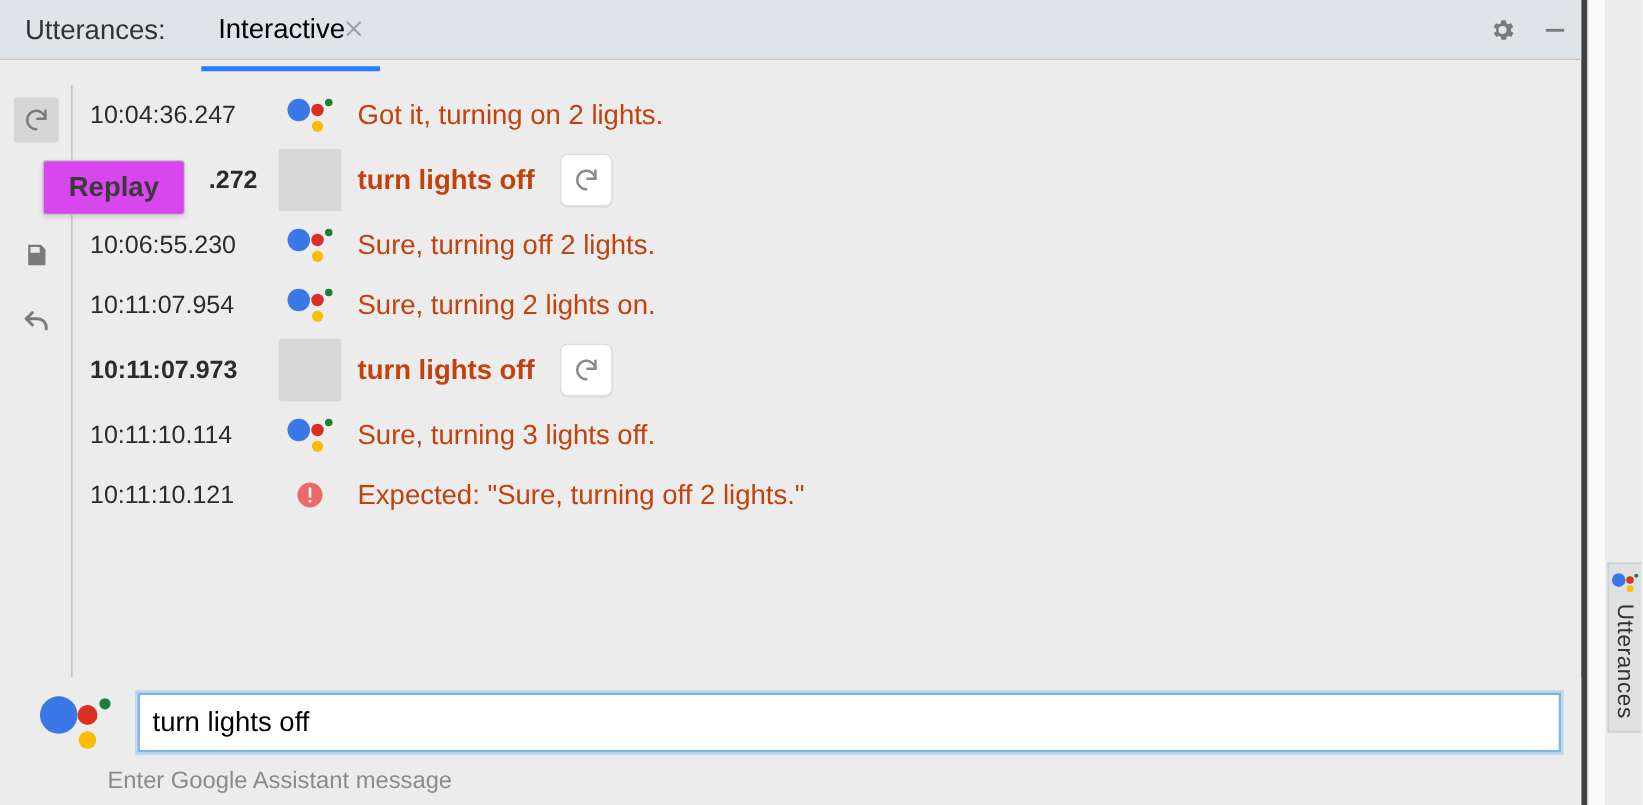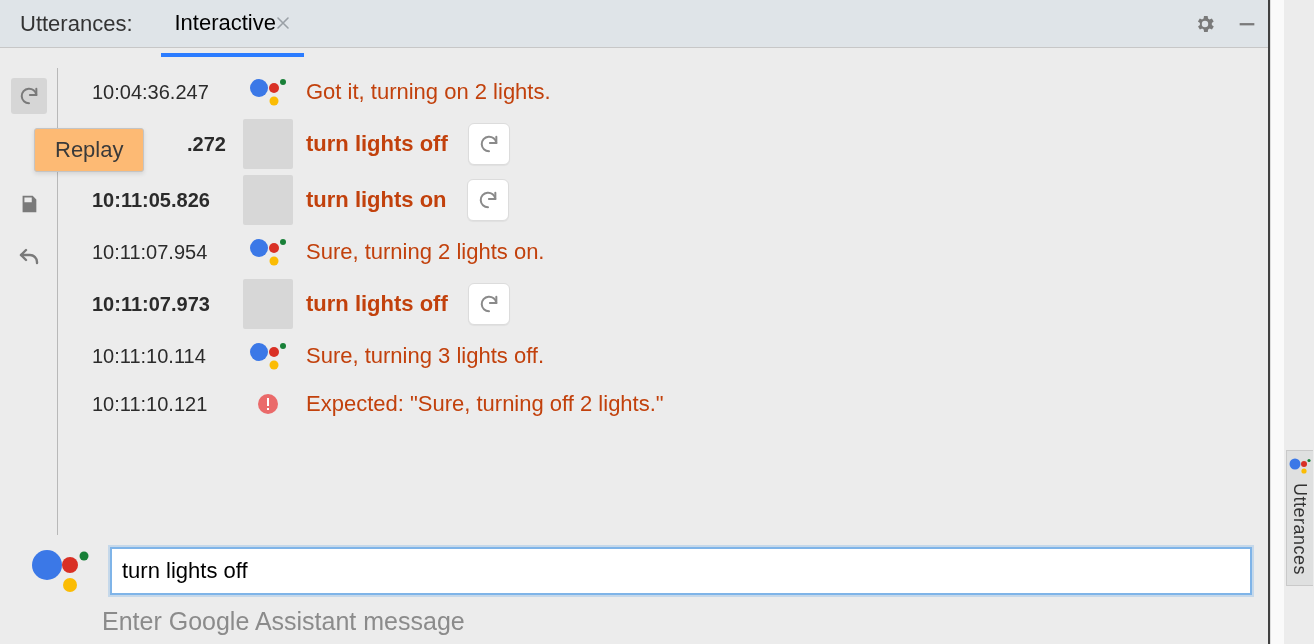--- a/index.html
+++ b/index.html
@@ -1,20 +1,20 @@
 <!DOCTYPE html>
 <html><head>
 <meta charset="utf-8">
 <style>
   * { box-sizing: border-box; }
   html, body { margin: 0; padding: 0; height: 100%; font-family: -apple-system, "Helvetica Neue", Arial, sans-serif; }
   body { width: 1314px; height: 644px; overflow: hidden; background: #fff; color: #222; }
 
   .root { display: flex; width: 100%; height: 100%; }
-  .main { flex: 1 1 auto; display: flex; flex-direction: column; background: #ececec; border-right: 2px solid #404040; }
+  .main { flex: 1 1 auto; display: flex; flex-direction: column; background: #ececec; border-right: 5px solid #404040; }
   .scrollbar { width: 14px; background: #fafafa; border-left: 1px solid #ddd; }
   .side-tab-col { width: 30px; background: #ececec; display: flex; flex-direction: column; align-items: center; }
 
   
   .tabs-bar { height: 48px; background: #dfe4e8; display: flex; align-items: center; padding: 0 10px 0 10px; border-bottom: 1px solid #c7c7c7; }
   .tabs-left { display: flex; align-items: center; gap: 18px; }
   .tabs-title { font-size: 22px; color: #333; padding: 4px 10px; }
   .tab { position: relative; font-size: 22px; color: #222; padding: 8px 14px 10px 14px; display: flex; align-items: center; }
   .tab-active { color: #000; }
   .tab-underline { position: absolute; left: 0; right: 0; bottom: -11px; height: 4px; background: #2b7cff; }
@@ -23,45 +23,46 @@
 
   
   .body { flex: 1 1 auto; display: flex; overflow: hidden; }
   .gutter { width: 58px; background: #ececec; padding-top: 30px; display: flex; flex-direction: column; align-items: center; gap: 18px; position: relative; }
   .gutter-divider { position: absolute; top: 20px; bottom: 0; right: 0; width: 1px; background: #b8b8b8; }
   .gutter-btn { width: 36px; height: 36px; display: flex; align-items: center; justify-content: center; color: #7a7a7a; border-radius: 3px; }
   .gutter-btn.active { background: #d6d6d6; }
 
   
   .tooltip-replay {
-    position: absolute; top: 128px; left: 34px; background: #fdba74; border: 1px solid #c4c4c4;
+    position: absolute; top: 128px; left: 34px; background: #d946ef; border: 1px solid #c4c4c4;
     border-radius: 3px; padding: 8px 20px; font-size: 22px; color: #3a3a3a; box-shadow: 0 2px 4px rgba(0,0,0,0.1);
     z-index: 5;
+    font-weight: bold;
   }
 
   .content { flex: 1 1 auto; padding: 20px 16px 0 12px; overflow: hidden; }
-  .log-list { display: flex; flex-direction: column; margin-left: 20px; }
+  .log-list { display: flex; flex-direction: column; }
   .log-row { display: flex; align-items: center; min-height: 48px; gap: 10px; }
   .log-row.user { min-height: 56px; font-weight: bold; }
   .ts { width: 140px; font-size: 20px; color: #2b2b2b; text-align: left; padding-left: 2px; }
   .avatar-cell { width: 56px; display: flex; align-items: center; justify-content: center; }
   .avatar-user { width: 50px; height: 50px; background: #d7d7d7; border-radius: 2px; }
   .avatar-assistant { width: 38px; height: 30px; position: relative; }
 
   .msg { font-size: 22px; color: #c2410c; }
   .replay-btn { width: 42px; height: 42px; background: #fff; border: 1px solid #dcdcdc; border-radius: 6px; display: flex; align-items:center; justify-content:center; margin-left: 10px; box-shadow: 0 1px 1px rgba(0,0,0,0.05); color: #888; }
 
   .error-icon-cell { width: 56px; display: flex; align-items:center; justify-content:center; }
 
   
   .input-area { padding: 12px 16px 8px 30px; background: #ececec; }
   .input-row { display: flex; align-items: center; gap: 20px; }
   .assistant-logo-big { width: 60px; height: 48px; position: relative; }
   .msg-input { flex: 1 1 auto; height: 48px; border: 2px solid #7fb4e8; background: #fff; font-size: 22px; padding: 4px 10px; outline: none; box-shadow: 0 0 0 2px rgba(127,180,232,0.35); }
-  .hint { margin-left: 72px; margin-top: 12px; font-size: 25px; color: #8b8b8b; }
+  .hint { margin-left: 56px; margin-top: 12px; font-size: 19px; color: #8b8b8b; }
 
   
   .side-tab { margin-top: 450px; display: flex; flex-direction: column; align-items: center; gap: 8px; background: #dfe0e0; padding: 6px 2px 10px 2px; border: 1px solid #c9c9c9; border-right: none; }
   .side-tab-label { writing-mode: vertical-rl; font-size: 18px; color: #333; letter-spacing: 0.5px; }
   .side-assistant-logo { width: 22px; height: 18px; position: relative; }
 
   
   svg { display: block; }
 </style>
 </head>
@@ -147,34 +148,35 @@
               </div>
             <div class="msg">turn lights off</div>
             <div class="replay-btn">
               <svg width="22" height="22" viewBox="0 0 24 24" fill="none" stroke="#8a8a8a" stroke-width="2.2">
                   <path d="M20 11A8 8 0 1 0 12 20" stroke-linecap="round"></path>
                   <path d="M20 4v7h-7" stroke-linecap="round" stroke-linejoin="round"></path>
                 </svg>
             </div>
           </div>
 
-
-          <div class="log-row user">
-            <div class="ts">10:11:05.826</div>
-            <div class="avatar-cell">
-                <div class="avatar-user"></div>
-              </div>
-            <div class="msg">turn lights on</div>
-            <div class="replay-btn">
-              <svg width="22" height="22" viewBox="0 0 24 24" fill="none" stroke="#8a8a8a" stroke-width="2.2">
-                  <path d="M20 11A8 8 0 1 0 12 20" stroke-linecap="round"></path>
-                  <path d="M20 4v7h-7" stroke-linecap="round" stroke-linejoin="round"></path>
-                </svg>
-            </div>
-          </div>
+          <div class="log-row">
+            <div class="ts">10:06:55.230</div>
+            <div class="avatar-cell">
+                <span class="avatar-assistant">
+              <svg width="38" height="30" viewBox="0 0 38 30">
+                    <circle cx="10" cy="11" r="9" fill="#3b78e7"></circle>
+                    <circle cx="25" cy="11" r="5" fill="#d93025"></circle>
+                    <circle cx="25" cy="24" r="4.5" fill="#fbbc04"></circle>
+                    <circle cx="34" cy="5" r="3" fill="#188038"></circle>
+                  </svg>
+            </span>
+              </div>
+            <div class="msg">Sure, turning off 2 lights.</div>
+          </div>
+
 
           <div class="log-row">
             <div class="ts">10:11:07.954</div>
             <div class="avatar-cell">
                 <span class="avatar-assistant">
               <svg width="38" height="30" viewBox="0 0 38 30">
                     <circle cx="10" cy="11" r="9" fill="#3b78e7"></circle>
                     <circle cx="25" cy="11" r="5" fill="#d93025"></circle>
                     <circle cx="25" cy="24" r="4.5" fill="#fbbc04"></circle>
                     <circle cx="34" cy="5" r="3" fill="#188038"></circle>

